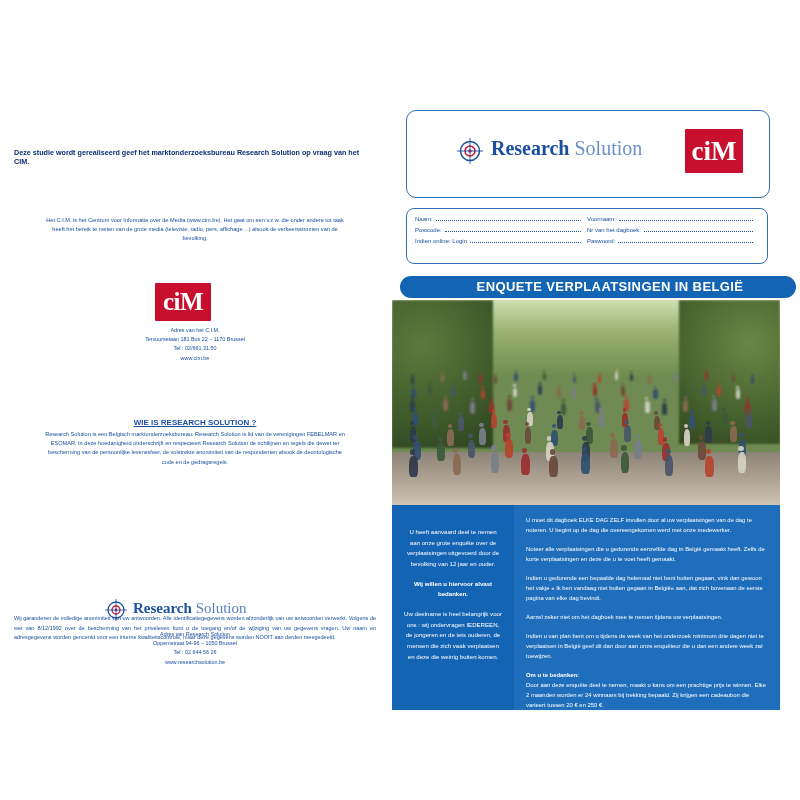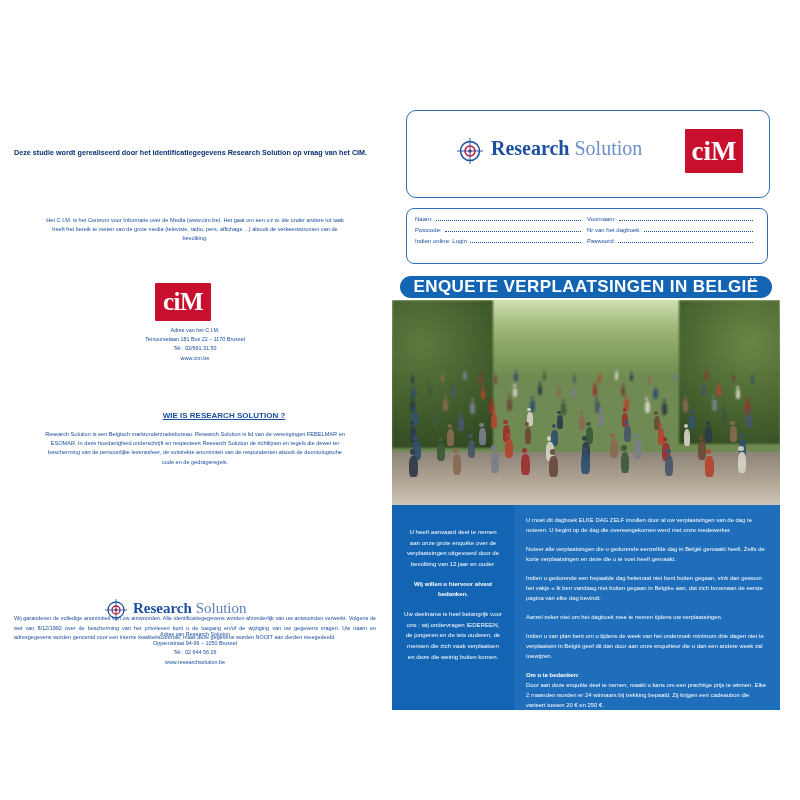--- a/index.html
+++ b/index.html
@@ -40,21 +40,21 @@
   .lp-head {
     position: absolute;
     width: 100%;
     text-align: center;
     font-size: 8px;
     font-weight: bold;
     color: #1b4fa0;
     text-decoration: underline;
   }
   #lp-head-cim { top: 66px; }
-  #lp-head-rs  { top: 291px; margin-left: 29px; }
+  #lp-head-rs  { top: 298px; }
 
   .lp-para {
     position: absolute;
     left: 45px;
     width: 300px;
     text-align: center;
     font-size: 5.6px;
     line-height: 1.65;
     color: #1b4fa0;
   }
@@ -228,25 +228,26 @@
   
   #rp-banner {
     position: absolute;
     left: 14px;
     top: 166px;
     width: 372px;
     height: 22px;
     background: #1464b4;
     border-radius: 11px;
     color: #ffffff;
-    font-size: 17px;
+    font-size: 13px;
     font-weight: bold;
     text-align: center;
     line-height: 22px;
     letter-spacing: 0.4px;
+    padding-left: 24px;
   }
 
   
   #rp-photo {
     position: absolute;
     left: 6px;
     top: 190px;
     width: 388px;
     height: 205px;
     overflow: hidden;
@@ -314,21 +315,21 @@
     text-align: left;
   }
   #rp-right-panel p { margin: 0 0 9px 0; }
   #rp-right-panel .sub-bold { font-weight: bold; display:block; }
 </style>
 </head>
 <body>
 
 <div id="left-page">
 
-  <div class="lp-intro">Deze studie wordt gerealiseerd door het identificatiegegevens Research Solution op vraag van het CIM.</div>
+  <div class="lp-intro">Deze studie wordt gerealiseerd geef het marktonderzoeksbureau Research Solution op vraag van het CIM.</div>
 
   <div class="lp-para" id="lp-para-cim">Het C.I.M. is het Centrum voor Informatie over de Media (www.cim.be). Het gaat om een v.z.w. die onder andere tot taak heeft het bereik te meten van de grote media (televisie, radio, pers, affichage ...) alsook de verkeersstromen van de bevolking.</div>
 
   <div id="cim-logo-left">ciM</div>
 
   <div class="lp-address" id="cim-address">
     <div>Adres van het C.I.M.</div>
     <div>Tervuurselaan 181 Bus 22 – 1170 Brussel</div>
     <div>Tel : 02/661.31.50</div>
     <div>www.cim.be</div>

